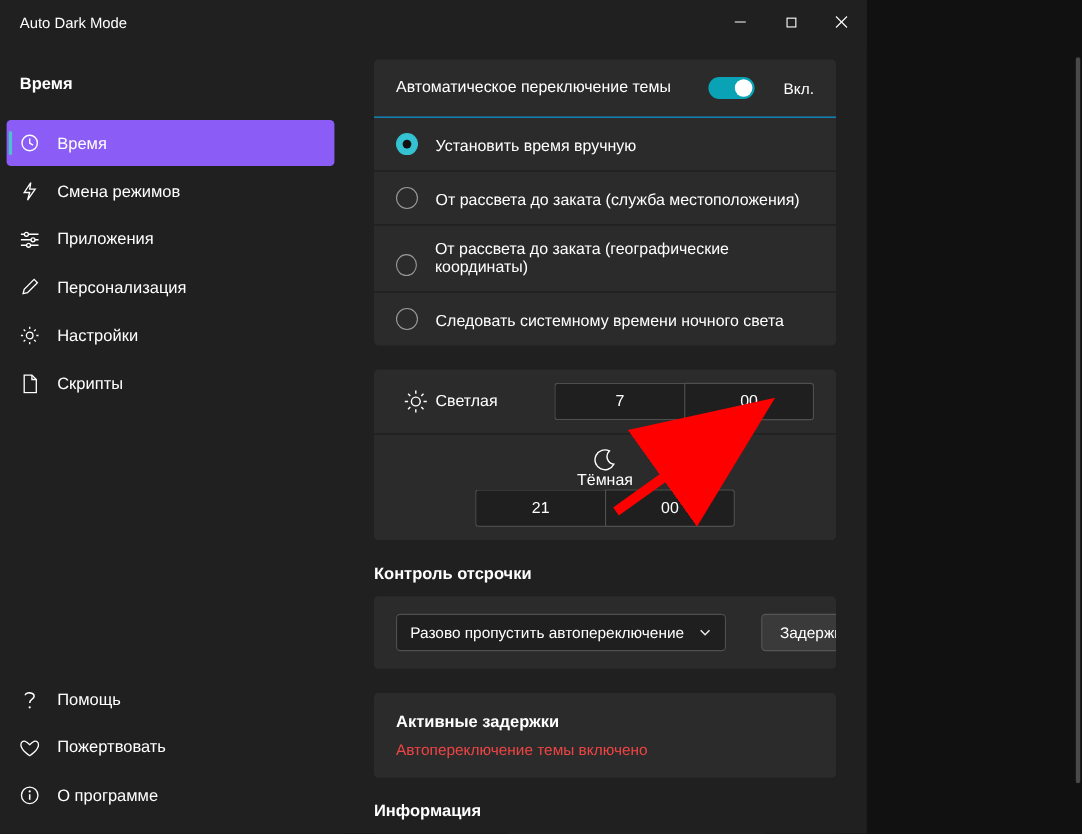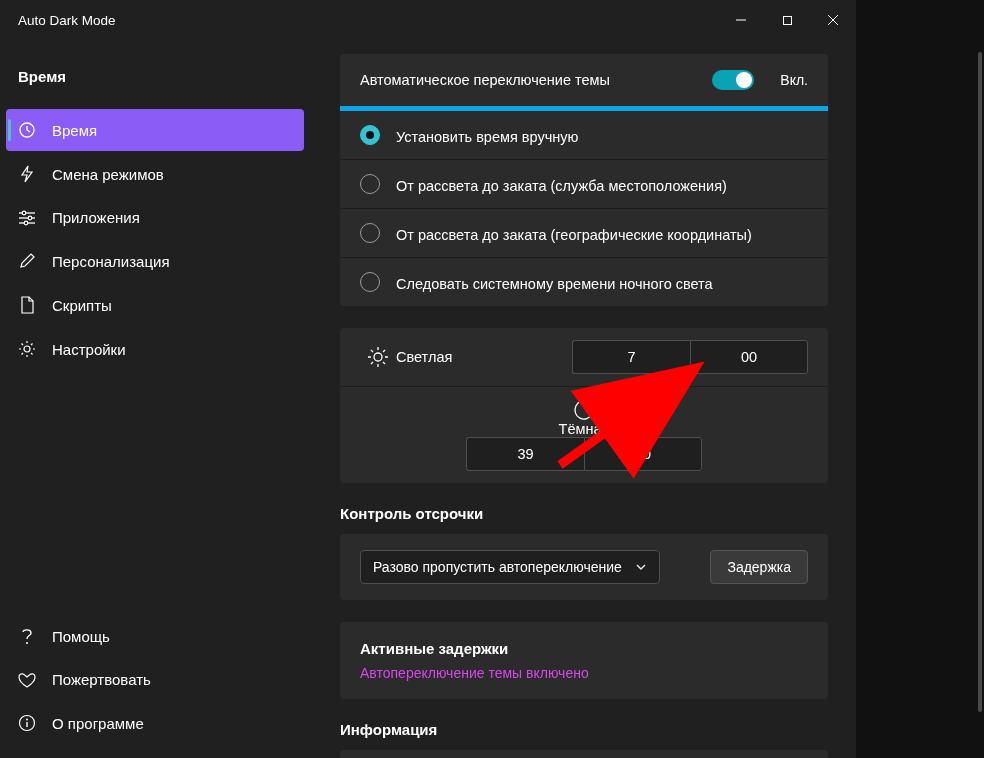--- a/index.html
+++ b/index.html
@@ -6,21 +6,21 @@
   body {
     font-family: "Segoe UI", Arial, sans-serif;
     background: #111;
     color: #fff;
     width: 984px;
     height: 758px;
     overflow: hidden;
     position: relative;
   }
   .window {
-    width: 856px;
+    width: 788px;
     height: 758px;
     background: #202020;
     display: flex;
     flex-direction: column;
   }
   .titlebar {
     height: 40px;
     display: flex;
     align-items: center;
     padding-left: 18px;
@@ -93,21 +93,21 @@
   .card {
     background: #2b2b2b;
     border-radius: 4px;
     margin-bottom: 22px;
     overflow: hidden;
   }
   .card-header {
     display: flex;
     align-items: center;
     padding: 16px 20px;
-    border-bottom: 5px solid #0ea5e9;
+    border-bottom: 1px solid #0ea5e9;
     font-size: 14.5px;
   }
   .card-header .label { flex: 1; }
   .toggle {
     width: 42px; height: 20px; border-radius: 10px; background: #0aa2b5;
     position: relative; margin-right: 10px;
   }
   .toggle .knob {
     position: absolute; right: 2px; top: 2px; width: 16px; height: 16px;
     border-radius: 50%; background: #fff;
@@ -164,21 +164,21 @@
     min-width: 300px;
     justify-content: space-between;
   }
   .dropdown .chev { opacity: .9; }
   .postpone-card .spacer { flex:1; }
   .btn {
     background: #3a3a3a; border: 1px solid #555; border-radius: 4px;
     padding: 8px 16px; font-size: 14px;
   }
   .subcard-title { font-size: 15px; font-weight: 600; margin-bottom: 8px; }
-  .subcard-text { font-size: 14px; color: #d946ef; }
+  .subcard-text { font-size: 14px; color: #ef4444; }
   .info-card { padding: 18px 20px; }
   .arrow-annotation {
     position: absolute;
     pointer-events:none;
     z-index: 50;
   }
   .scrollbar {
     position: absolute; right: 2px; top: 48px; bottom: 6px; width: 4px;
     background: transparent;
   }
@@ -253,35 +253,35 @@
         <div class="nav-item">
           <span class="icon">
             <svg width="18" height="18" viewBox="0 0 18 18">
                 <path d="M3 15 L4 11 L13 2 L16 5 L7 14 Z" fill="none" stroke="#fff" stroke-width="1.2"></path>
               </svg>
           </span>
           <span>Персонализация</span>
         </div>
         <div class="nav-item">
           <span class="icon">
+            <svg width="18" height="18" viewBox="0 0 18 18">
+                <circle cx="9" cy="9" r="3" fill="none" stroke="#fff" stroke-width="1.2"></circle>
+                <path d="M9 1 V3 M9 15 V17 M1 9 H3 M15 9 H17 M3.5 3.5 L5 5 M13 13 L14.5 14.5 M14.5 3.5 L13 5 M5 13 L3.5 14.5" stroke="#fff" stroke-width="1.2"></path>
+              </svg>
+          </span>
+          <span>Настройки</span>
+        </div>
+        <div class="nav-item">
+          <span class="icon">
             <svg width="16" height="18" viewBox="0 0 16 18">
                 <path d="M3 1 H10 L14 5 V17 H3 Z" fill="none" stroke="#fff" stroke-width="1.2"></path>
                 <path d="M10 1 V5 H14" fill="none" stroke="#fff" stroke-width="1.2"></path>
               </svg>
           </span>
           <span>Скрипты</span>
-        </div>
-        <div class="nav-item">
-          <span class="icon">
-            <svg width="18" height="18" viewBox="0 0 18 18">
-                <circle cx="9" cy="9" r="3" fill="none" stroke="#fff" stroke-width="1.2"></circle>
-                <path d="M9 1 V3 M9 15 V17 M1 9 H3 M15 9 H17 M3.5 3.5 L5 5 M13 13 L14.5 14.5 M14.5 3.5 L13 5 M5 13 L3.5 14.5" stroke="#fff" stroke-width="1.2"></path>
-              </svg>
-          </span>
-          <span>Настройки</span>
         </div>
       </div>
       <div class="nav-spacer"></div>
       <div class="nav">
         <div class="nav-item">
           <span class="icon">
             <svg width="16" height="18" viewBox="0 0 16 18">
                 <path d="M4 5 C4 2 12 2 12 6 C12 9 8 8 8 12" fill="none" stroke="#fff" stroke-width="1.4"></path>
                 <circle cx="8" cy="16" r="1" fill="#fff"></circle>
               </svg>
@@ -365,21 +365,21 @@
             </div>
           </div>
           <div class="time-row">
             <span class="icon-wrap">
               <svg width="22" height="22" viewBox="0 0 22 22">
                   <path d="M15 3 A9 9 0 1 0 19 15 A7 7 0 0 1 15 3 Z" fill="none" stroke="#fff" stroke-width="1.3"></path>
                 </svg>
             </span>
             <span class="tlabel">Тёмная</span>
             <div class="time-inputs">
-              <div class="time-cell">39</div>
+              <div class="time-cell">21</div>
               <div class="time-cell">00</div>
             </div>
           </div>
         </div>
 
         <div class="section-title">Контроль отсрочки</div>
         <div class="card postpone-card">
           <div class="dropdown">
             <span>Разово пропустить автопереключение</span>
             <span class="chev">

